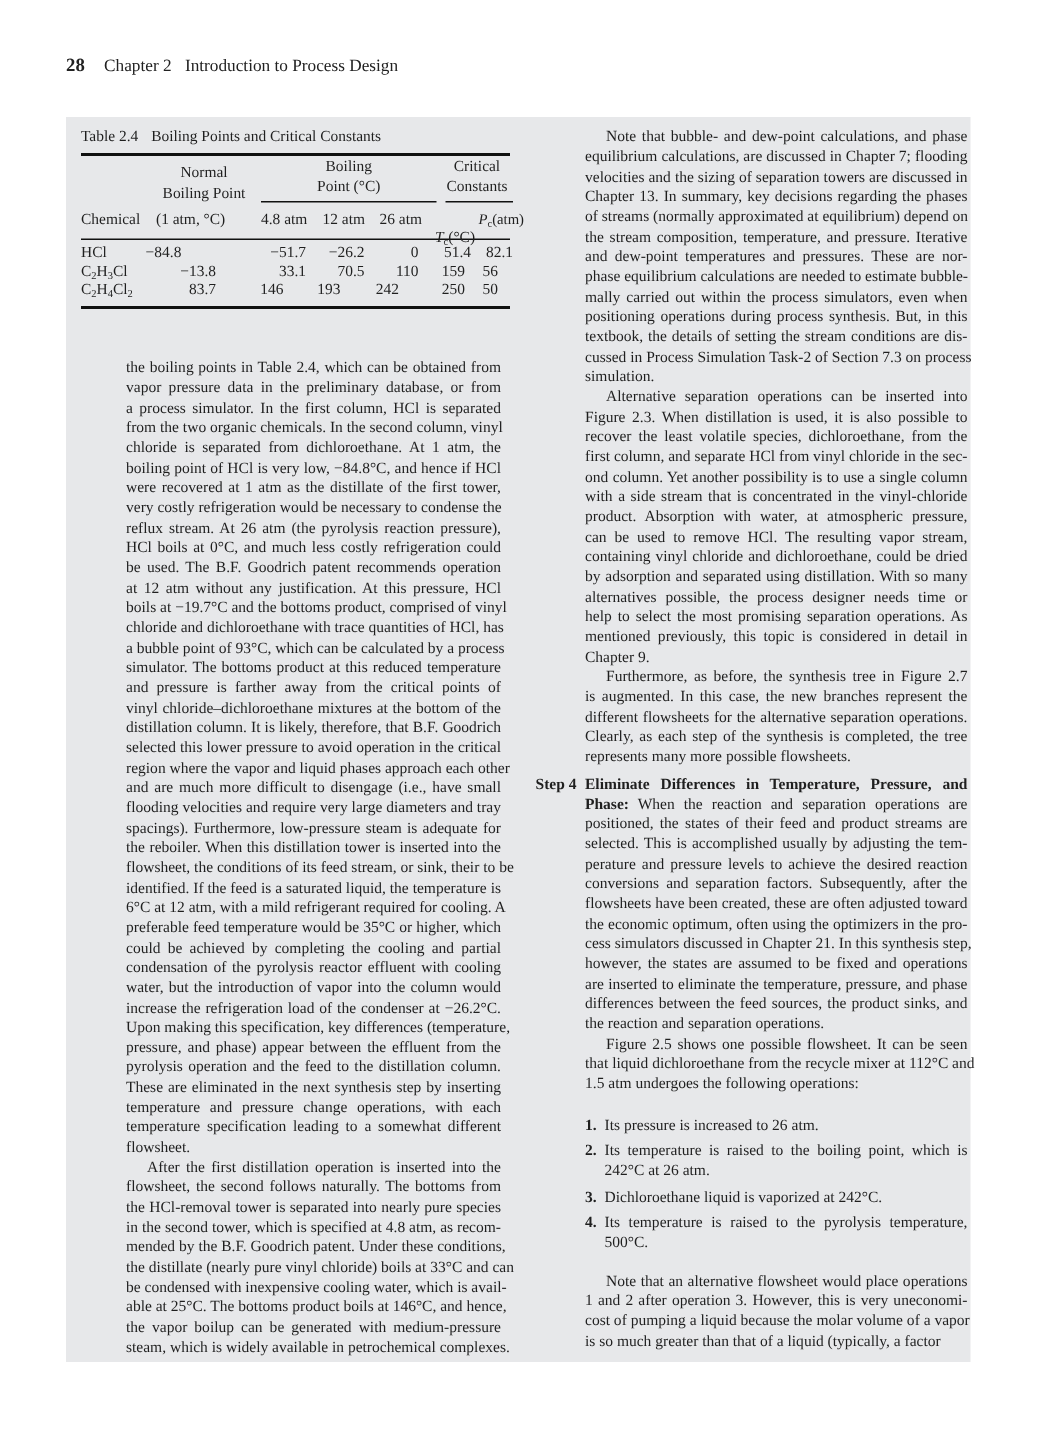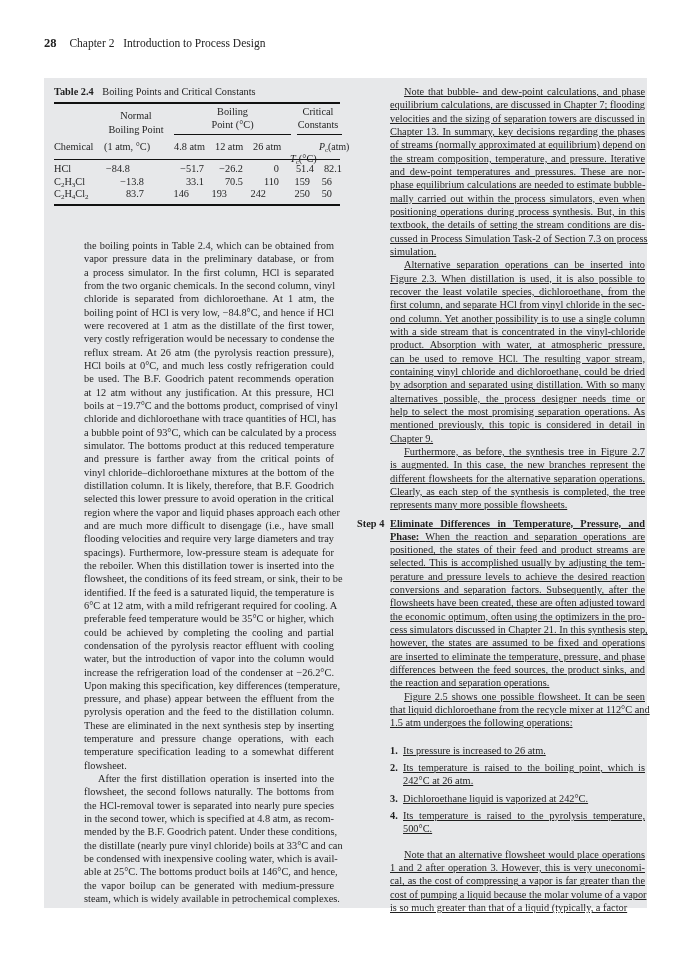--- a/index.html
+++ b/index.html
@@ -8,36 +8,36 @@
     font-family:"Liberation Serif", "DejaVu Serif", serif; color:#1f1f1f;
   }
   .header { position:absolute; left:44px; top:36px; font-size:11.5px; color:#222; white-space:nowrap; }
   .header .pnum { font-weight:bold; font-size:12.5px; margin-right:10px; }
   .header .chap { margin-right:6px; }
   .panel { position:absolute; left:44px; top:78px; width:603px; height:830px; background:#e7e8ea; }
 
   
   .table-wrap { position:absolute; left:54px; top:85px; width:286px; font-size:10.3px; }
   .table-caption { height:14px; line-height:14px; white-space:nowrap; }
-  .table-caption b { font-weight:bold; margin-right:6px; }
+  .table-caption b { font-weight:normal; margin-right:6px; }
   .rule-thick { border-top:2px solid #111; }
   .rule-thin { border-top:1px solid #111; }
   .thead-grid { position:relative; height:62px; }
   .thead-grid span { position:absolute; white-space:nowrap; line-height:13px; }
   .tbody-row { position:relative; height:12.5px; line-height:12.5px; }
   .tbody-row span { position:absolute; white-space:nowrap; }
   sub { font-size:7px; vertical-align:-2px; line-height:0; }
   .subline { position:absolute; border-top:1px solid #111; }
 
   
   .col { position:absolute; font-size:10.35px; line-height:13.33px; text-align:justify; }
   .col .line { display:block; text-align:justify; text-align-last:justify; white-space:nowrap; height:13.33px; }
   .col .line.last { text-align-last:left; }
   .left-col { left:84px; top:239px; width:250px; }
-  .right-col { left:390px; top:85px; width:255px;text-decoration:underline; }
+  .right-col { left:390px; top:85px; width:255px; }
   .indent { padding-left:14px; }
   .step { position:absolute; left:357px; font-size:10.35px; line-height:13.33px; font-weight:bold; white-space:nowrap; }
   .bold { font-weight:bold; }
   .list-item { position:relative; }
   .list-num { position:absolute; left:-13px; font-weight:bold; }
 </style>
 </head>
 <body>
 
 <div class="header">
@@ -71,21 +71,21 @@
     <span style="left:120px; top:36px;">4.8 atm</span>
     <span style="left:161px; top:36px;">12 atm</span>
     <span style="left:199px; top:36px;">26 atm</span>
     <span style="left:236px; top:48px;"><i>T</i><sub>c</sub><span style="position:static">(°C)</span></span>
     <span style="left:265px; top:36px; font-size:9.8px;"><i>P</i><sub>c</sub><span style="position:static">(atm)</span></span>
   </div>
   <div class="rule-thin" style="margin-top:-7px; margin-bottom:3px;"></div>
 
   <div class="tbody-row">
     <span style="left:0;">HCl</span>
-    <span style="left:52px; width:38px; text-align:left;">−84.8</span>
+    <span style="left:36px; width:38px; text-align:center;">−84.8</span>
     <span style="left:115px; width:35px; text-align:right;">−51.7</span>
     <span style="left:155px; width:34px; text-align:right;">−26.2</span>
     <span style="left:205px; width:20px; text-align:right;">0</span>
     <span style="left:238px; width:22px; text-align:right;">51.4</span>
     <span style="left:266px; width:22px; text-align:right;">82.1</span>
   </div>
   <div class="tbody-row">
     <span style="left:0;"><span style="position:static">C</span><sub>2</sub><span style="position:static">H</span><sub>3</sub><span style="position:static">Cl</span></span>
     <span style="left:52px; width:38px; text-align:right;">−13.8</span>
     <span style="left:115px; width:35px; text-align:right;">33.1</span>
@@ -245,19 +245,18 @@
       <div class="list-item" style="padding-left: 13px; margin-bottom: 4px;">
         <span class="list-num" style="left: 0px;">4.</span>
         <span class="line">Its temperature is raised to the pyrolysis temperature,</span>
         <span class="line last">500°C.</span>
       </div>
     </div>
   <div style="height:8px"></div>
   <div>
       <span class="line indent">Note that an alternative flowsheet would place operations</span>
       <span class="line">1 and 2 after operation 3. However, this is very uneconomi-</span>
-      <span class="line">cal, as the cost of compressing a vapor is far greater than the</span>
       <span class="line">cost of pumping a liquid because the molar volume of a vapor</span>
       <span class="line last">is so much greater than that of a liquid (typically, a factor</span>
     </div>
 </div>
 
 <div class="step" id="step-label" style="top: 516.5px;">Step 4</div>
 
 </body></html>

